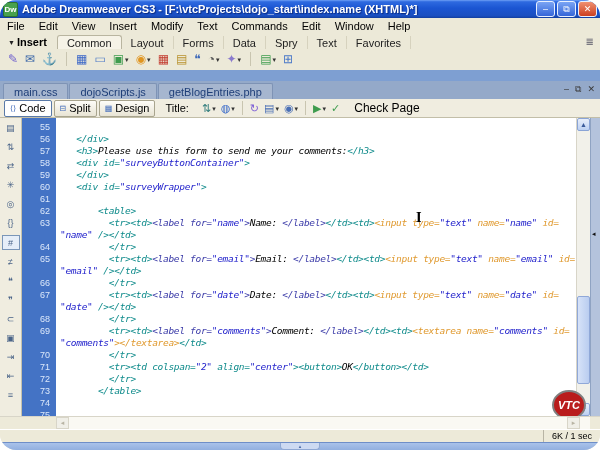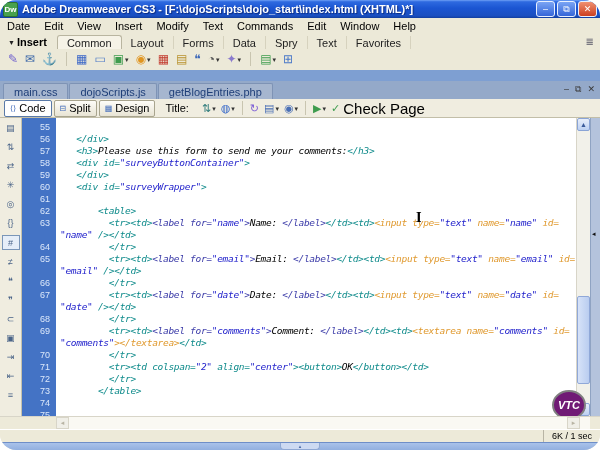--- a/index.html
+++ b/index.html
@@ -50,21 +50,21 @@
     display:flex;align-items:center;padding:0 4px;box-sizing:border-box;}
   .view-btn{height:15px;font-size:11px;display:flex;align-items:center;gap:3px;padding:0 5px;border:1px solid #A8A48E;
     background:linear-gradient(#FDFCF8,#E8E4D4);border-radius:2px;margin-right:2px;white-space:nowrap;}
   .view-btn.active{border-color:#5A7AA8;background:#FFFFFF;}
   .vb-g{font-size:8px;color:#3A66B8;}
   .title-label{font-size:11px;margin:0 4px 0 8px;}
   .title-input{width:165px;height:13px;border:1px solid #7F9DB9;font-size:10px;padding:0 3px;
     font-family:"Liberation Sans",sans-serif;}
   .doc-icons{display:flex;align-items:center;margin-left:7px;gap:1px;}
   .tb-ic{display:flex;align-items:center;font-size:11px;padding:0 2px;line-height:1;}
-  .tb-lab{font-size:15px;margin-left:3px;color:#000;}
+  .tb-lab{font-size:12px;margin-left:14px;color:#000;}
 
   
   .codewrap{position:absolute;top:118px;left:0;width:600px;height:298px;background:#fff;}
   .coding-toolbar{position:absolute;left:0;top:0;width:22px;height:298px;background:#F0EDE0;border-right:1px solid #C6C2AC;
     display:flex;flex-direction:column;align-items:center;padding-top:3px;box-sizing:border-box;}
   .ct-ic{width:16px;height:14px;margin-bottom:5px;font-size:9px;color:#4A6488;display:flex;align-items:center;justify-content:center;flex:0 0 auto;}
   .ct-ic.active{border:1px solid #7A96B8;background:#E6EEF8;height:13px;}
   .gutter{position:absolute;left:22px;top:0;width:34px;height:298px;background:#4473C5;padding-top:3px;box-sizing:border-box;}
   .ln{display:block;height:12px;line-height:12px;font-size:9px;color:#DCE8FA;text-align:right;padding-right:6px;}
   .code-lines{position:absolute;left:56px;top:0;width:520px;height:298px;padding-top:3px;box-sizing:border-box;overflow:hidden;}
@@ -74,21 +74,21 @@
 
   .vscroll{position:absolute;left:576px;top:0;width:14px;height:298px;background:#F2F1EA;border-left:1px solid #D8D5C8;box-sizing:border-box;}
   .vs-btn{position:absolute;left:0;width:13px;height:13px;background:linear-gradient(#E8EEFA,#BCD0F2);border:1px solid #8AA4D6;
     border-radius:2px;color:#3A5A9A;font-size:7px;display:flex;align-items:center;justify-content:center;box-sizing:border-box;}
   .vs-up{top:0;} .vs-down{bottom:0;}
   .vs-thumb{position:absolute;left:0;top:178px;width:13px;height:88px;background:linear-gradient(90deg,#D6E2F8,#BACDF0);
     border:1px solid #90A8D8;border-radius:2px;box-sizing:border-box;}
   .splitter{position:absolute;left:590px;top:0;width:10px;height:298px;background:#B4C3DC;border-left:1px solid #8FA3C2;box-sizing:border-box;}
   .splitter-arrow{position:absolute;top:112px;left:1px;font-size:7px;color:#111;}
 
-  .vtc{position:absolute;left:552px;top:390px;width:34px;height:30px;background:#701a75;border:2px solid #808080;border-radius:50%;
+  .vtc{position:absolute;left:552px;top:390px;width:34px;height:30px;background:#b91c1c;border:2px solid #808080;border-radius:50%;
     color:#fff;font-weight:bold;font-style:italic;font-size:11px;display:flex;align-items:center;justify-content:center;box-sizing:border-box;}
 
   
   .hscroll{position:absolute;top:416px;left:0;width:600px;height:13px;background:#EDEAD9;border-top:1px solid #D8D5C8;box-sizing:border-box;}
   .hs-track{position:absolute;left:56px;top:0;width:534px;height:12px;background:#FAF9F3;}
   .hs-btn{position:absolute;top:0;width:13px;height:12px;background:#F0EFE8;border:1px solid #D8D5C8;color:#B8B4A4;
     font-size:7px;display:flex;align-items:center;justify-content:center;box-sizing:border-box;}
   .hs-left{left:0;} .hs-right{right:10px;}
 
   
@@ -104,30 +104,30 @@
   
   .ibeam{position:absolute;left:416px;top:212px;font-family:"DejaVu Serif",serif;font-size:12px;font-weight:bold;color:#000;line-height:1;}
 </style>
 </head>
 <body>
 
 <div id="window">
 
   <div class="titlebar">
     <div class="app-icon">Dw</div>
-    <div class="title-text">Adobe Dreamweaver CS3 - [F:\dojoScripts\dojo_start\index.html (XHTML)*]</div>
+    <div class="title-text">Adobe Dreamweaver CS3 - [F:\vtcProjects\dojo_start\index.name (XHTML)*]</div>
     <div style="display:flex;">
         <span class="win-btn">–</span>
         <span class="win-btn">⧉</span>
         <span class="win-btn close">✕</span>
       </div>
   </div>
 
   <div class="menubar">
-      <span class="menu-item">Date</span>
+      <span class="menu-item">File</span>
       <span class="menu-item">Edit</span>
       <span class="menu-item">View</span>
       <span class="menu-item">Insert</span>
       <span class="menu-item">Modify</span>
       <span class="menu-item">Text</span>
       <span class="menu-item">Commands</span>
       <span class="menu-item">Edit</span>
       <span class="menu-item">Window</span>
       <span class="menu-item">Help</span>
     </div>

